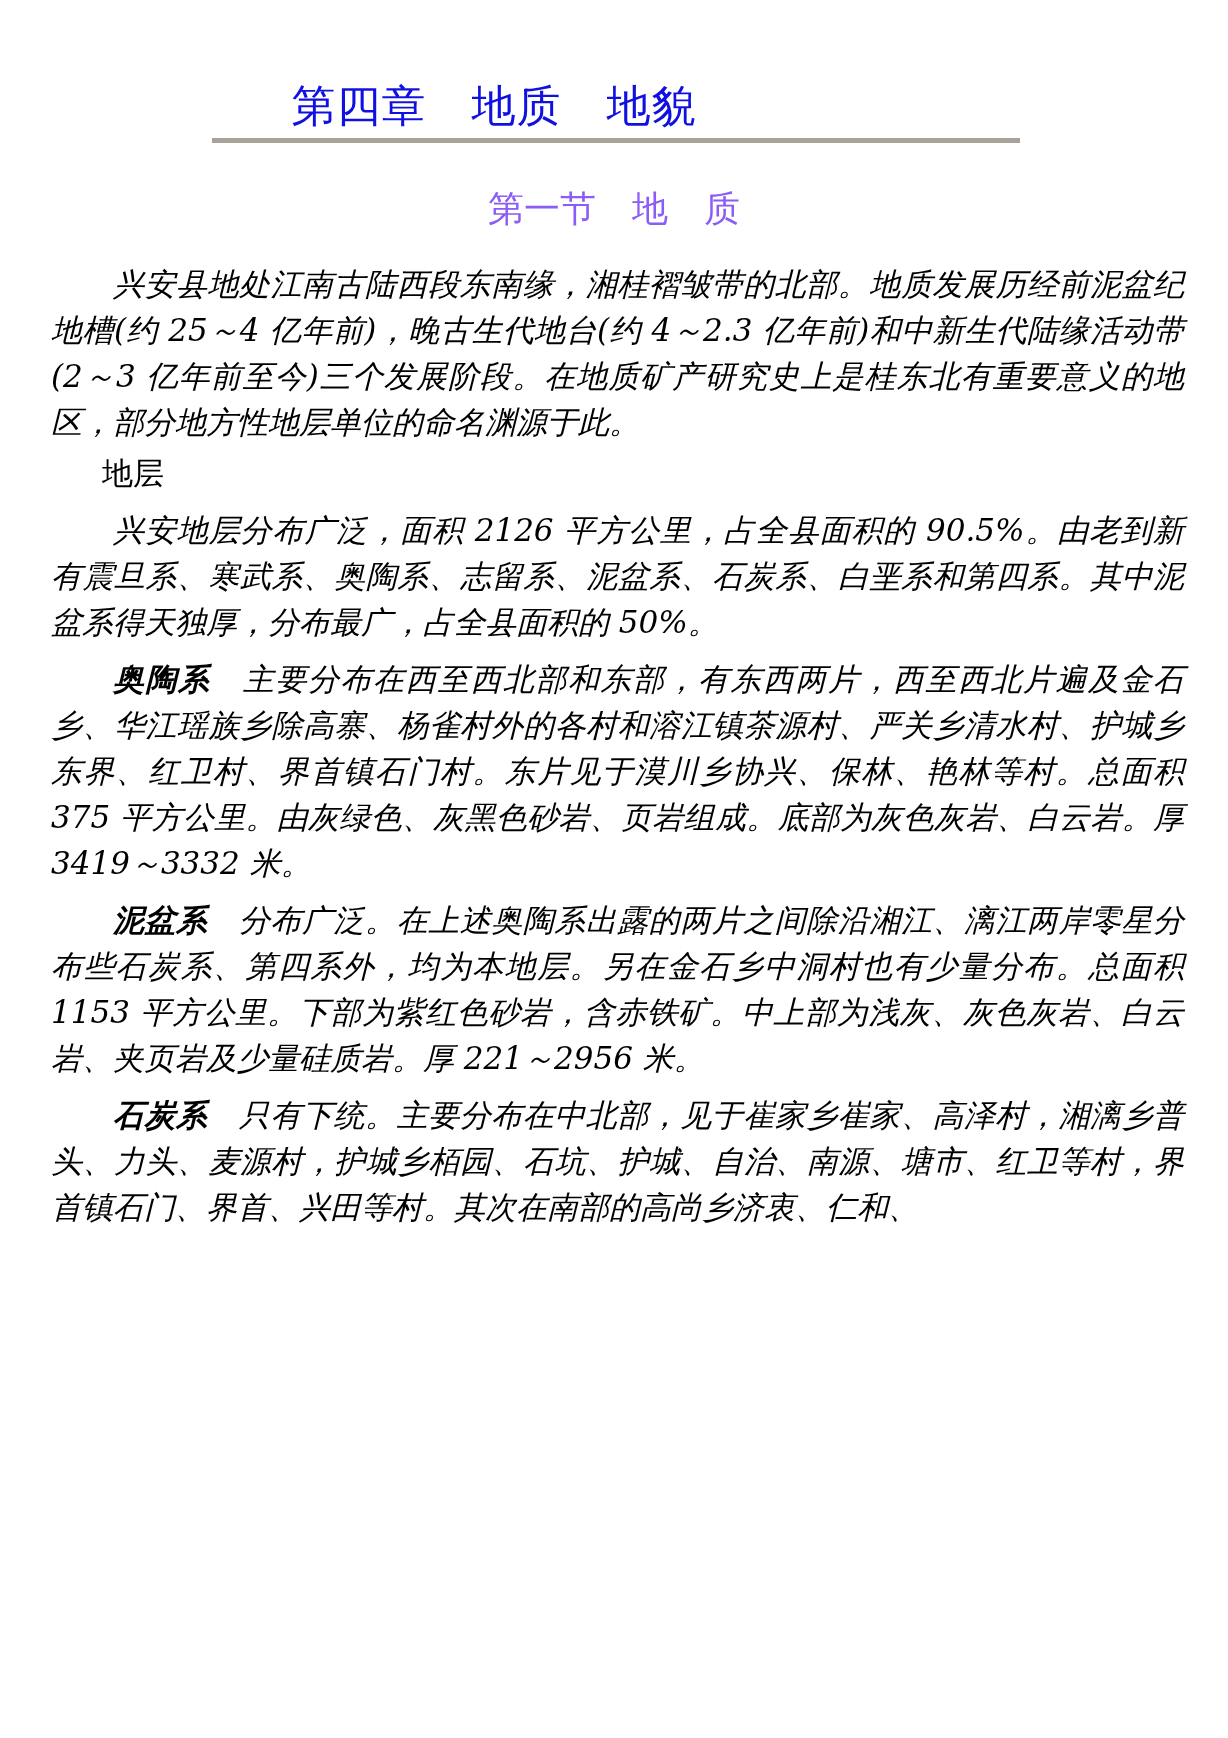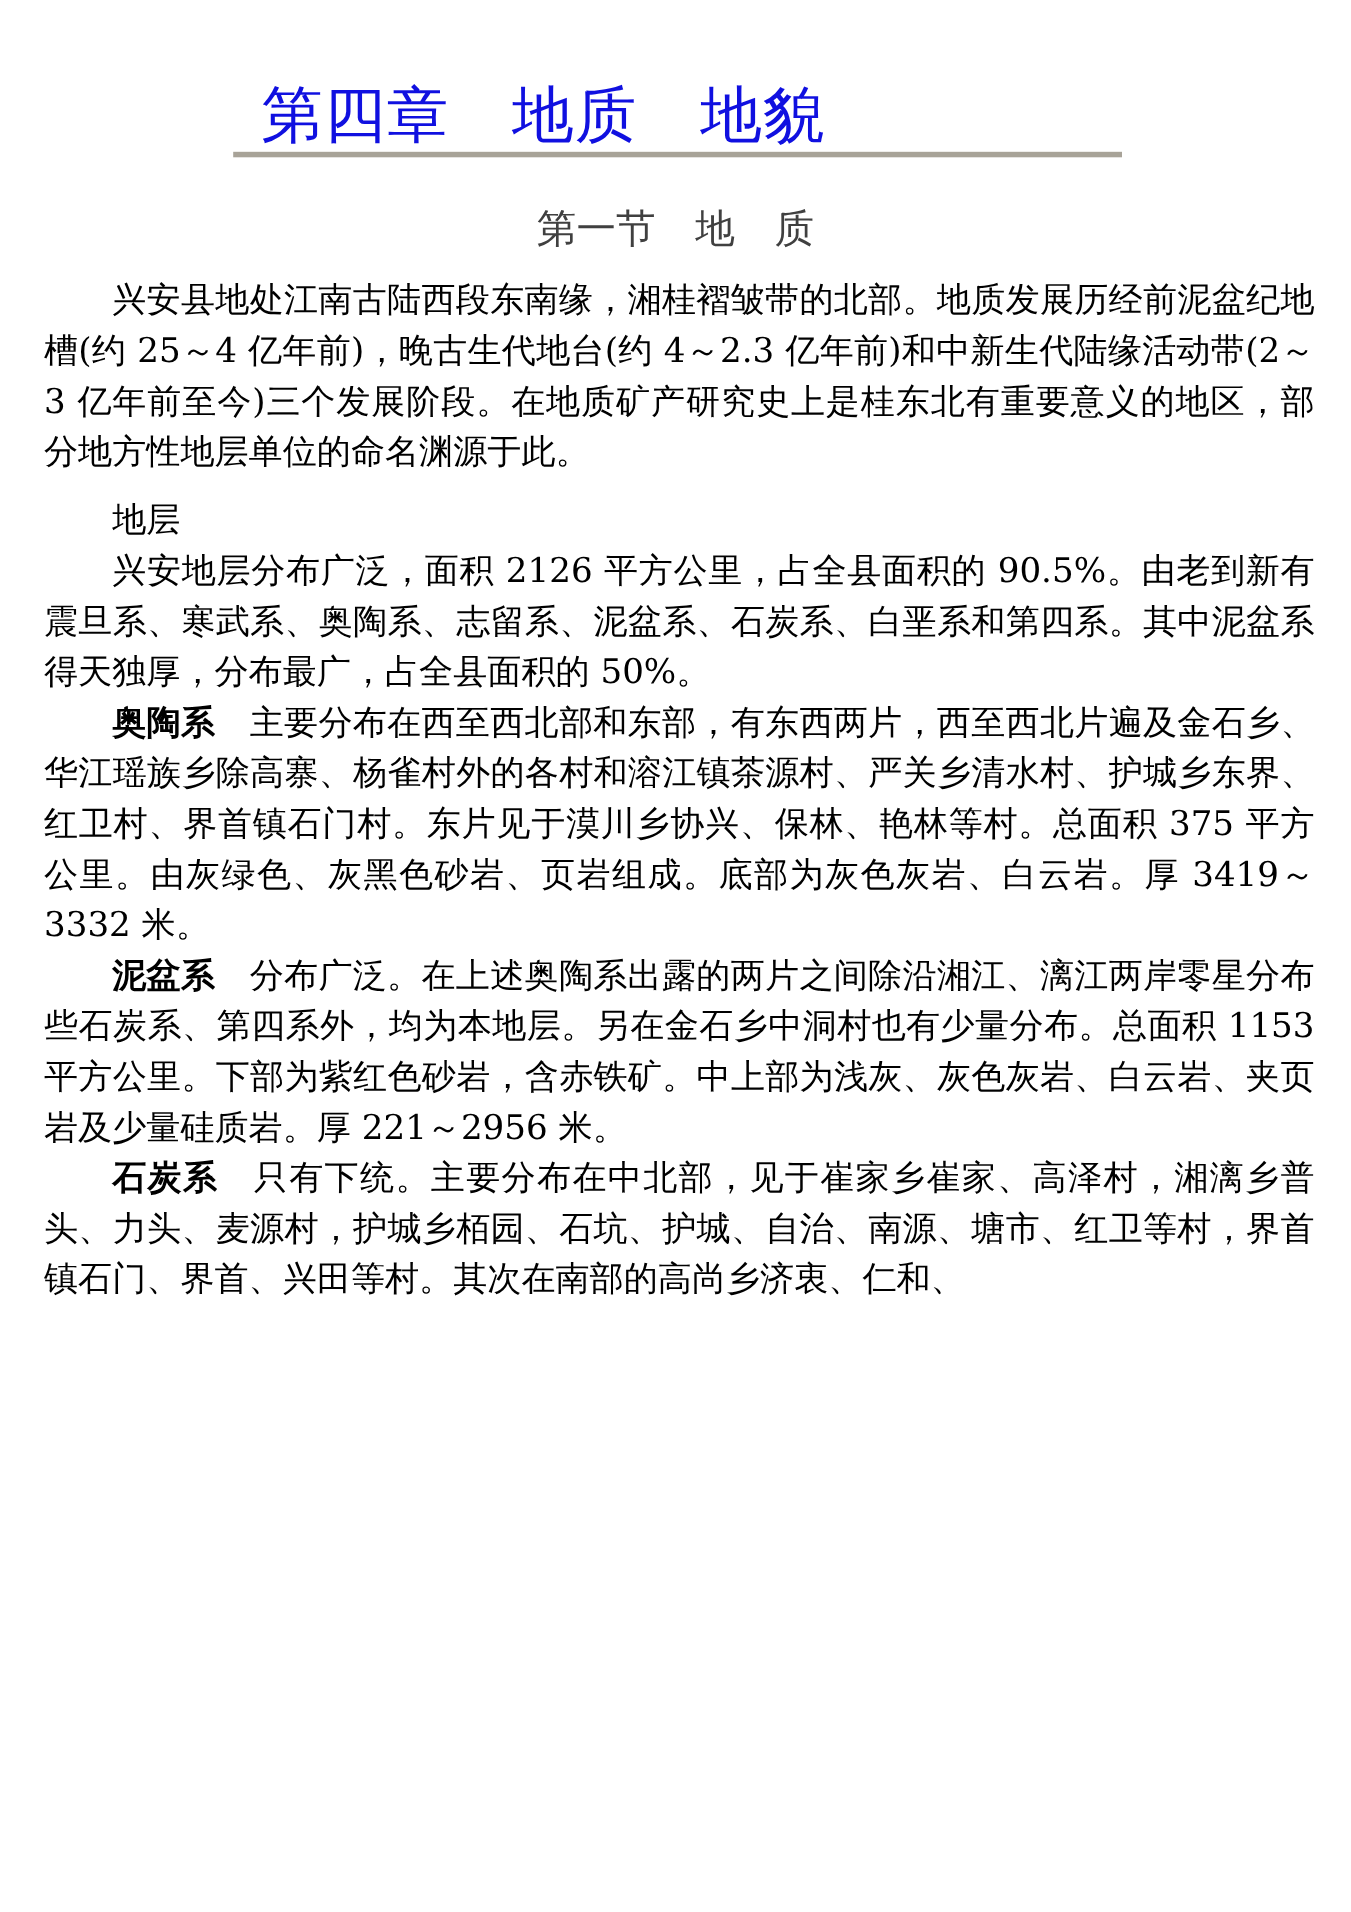--- a/index.html
+++ b/index.html
@@ -21,21 +21,21 @@
       top: 0;
       width: 1228px;
       height: 1738px;
     }
     .chapter-title {
       position: absolute;
       left: 0;
       top: 78px;
       width: 988px;
       text-align: center;
-      font-size: 56px;
+      font-size: 44px;
       line-height: 56px;
       color: #1010e0;
       letter-spacing: 1px;
       white-space: pre;
     }
     .divider {
       position: absolute;
       left: 212px;
       top: 138px;
       width: 808px;
@@ -43,35 +43,36 @@
       background: #a8a398;
     }
     .section-title {
       position: absolute;
       left: 0;
       top: 186px;
       width: 1228px;
       text-align: center;
       font-size: 36px;
       line-height: 46px;
-      color: #404040;
+      color: #8b5cf6;
       white-space: pre;
     }
     .body-text {
       position: absolute;
       left: 40px;
       width: 1155px;
       font-size: 31px;
       line-height: 46px;
       text-align: justify;
       text-justify: inter-character;
     }
     .para {
-      margin: 0;
+      margin: 11px;
       text-indent: 2em;
+      font-style: italic;
     }
     .heading {
       font-weight: normal;
       margin: 0;
       text-indent: 2em;
     }
     .term {
       font-weight: bold;
     }
   </style>

